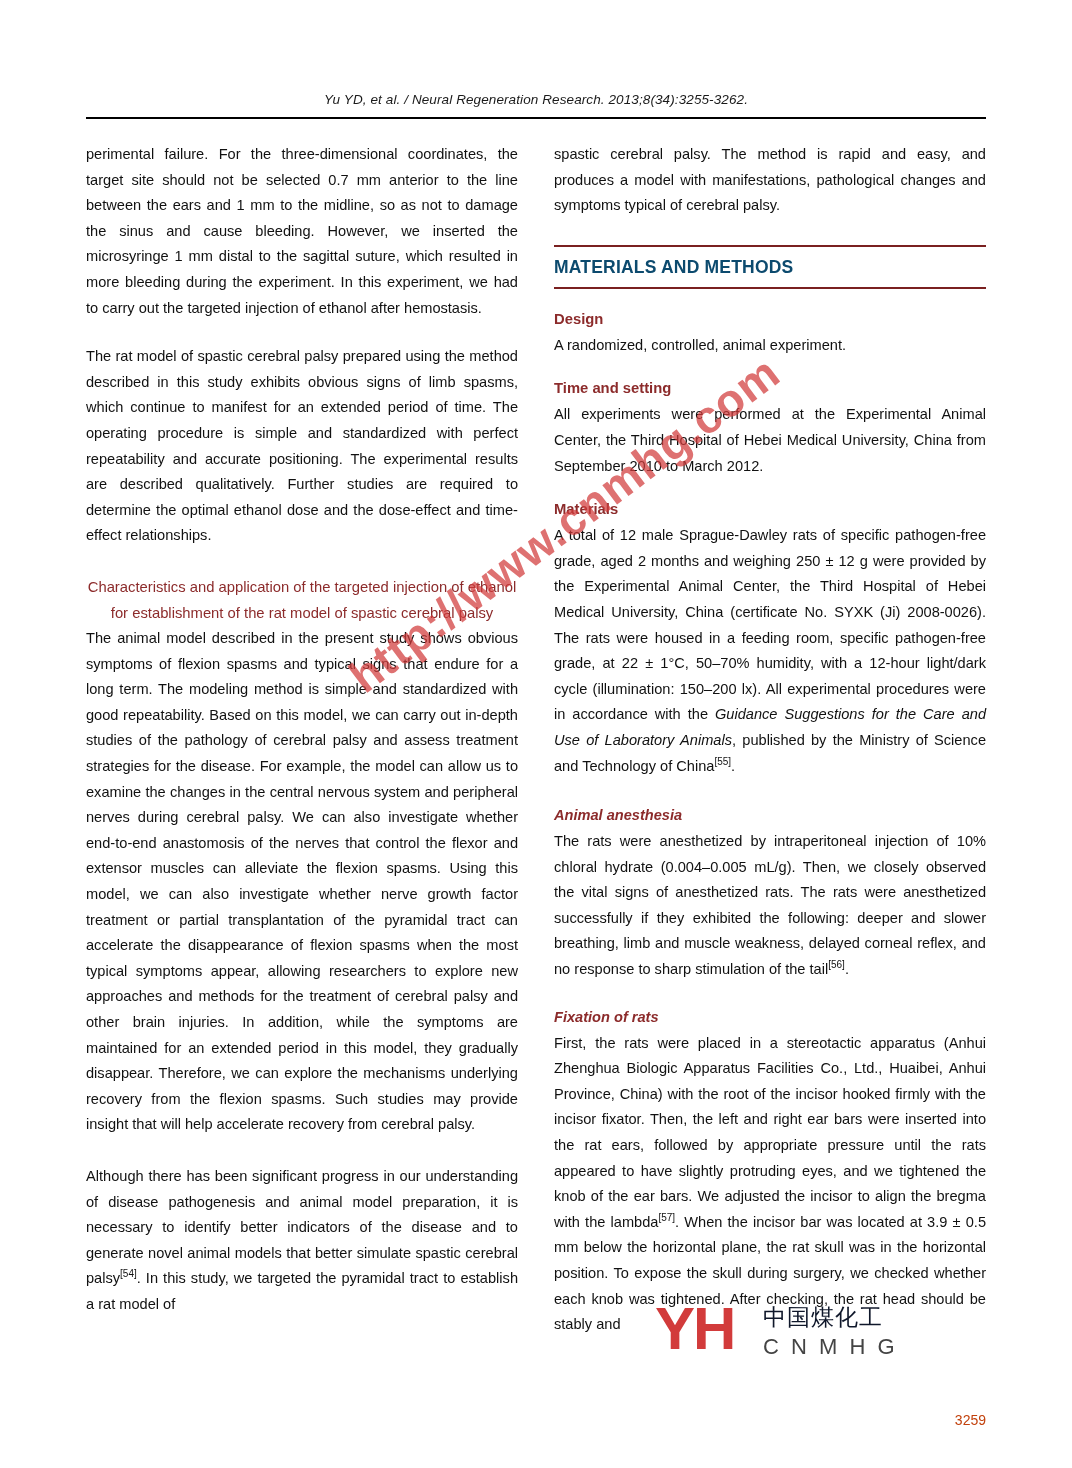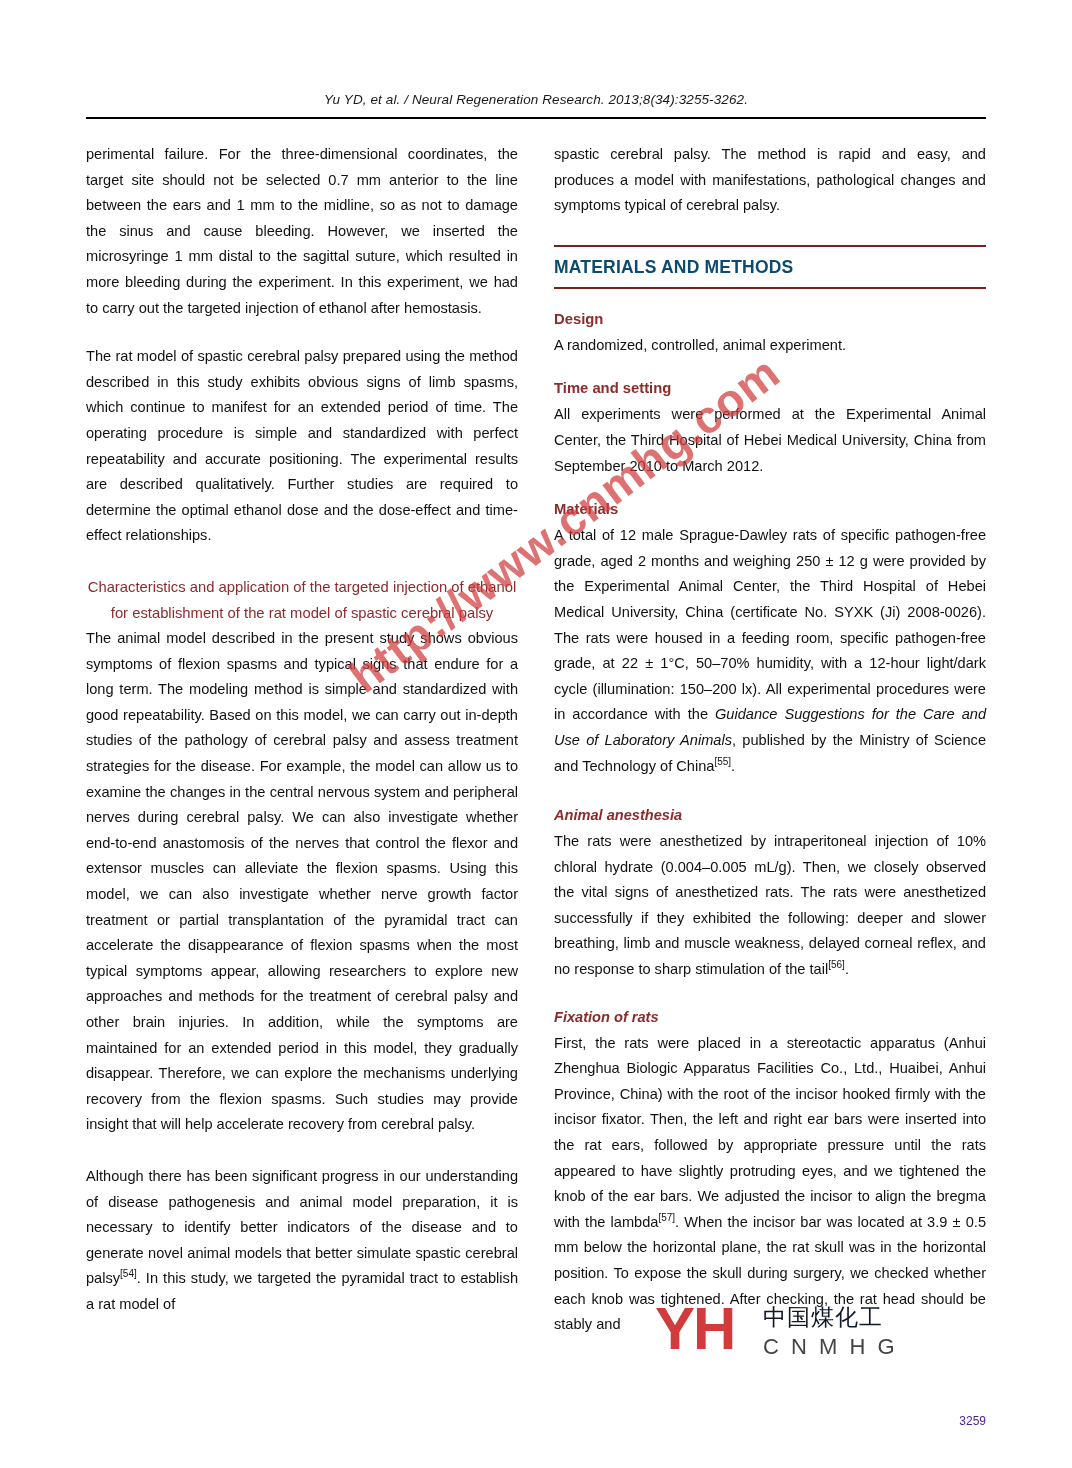--- a/index.html
+++ b/index.html
@@ -106,22 +106,22 @@
     text-align: center;
   }
   .sp-22 { height: 22px; }
   .sp-6  { height: 6px; }
   .sp-26 { height: 26px; }
 
   .folio {
     position: absolute;
     bottom: 40px;
     right: 86px;
-    font-size: 12px;
-    color: #4c1d95;
+    font-size: 14px;
+    color: #c2410c;
   }
 
   em { font-style: italic; }
   sup { font-size: 10px; vertical-align: super; line-height: 0; margin-top: 44px; }
 
   
   .wm-url {
     position: absolute;
     left: 355px;
     top: 505px;

